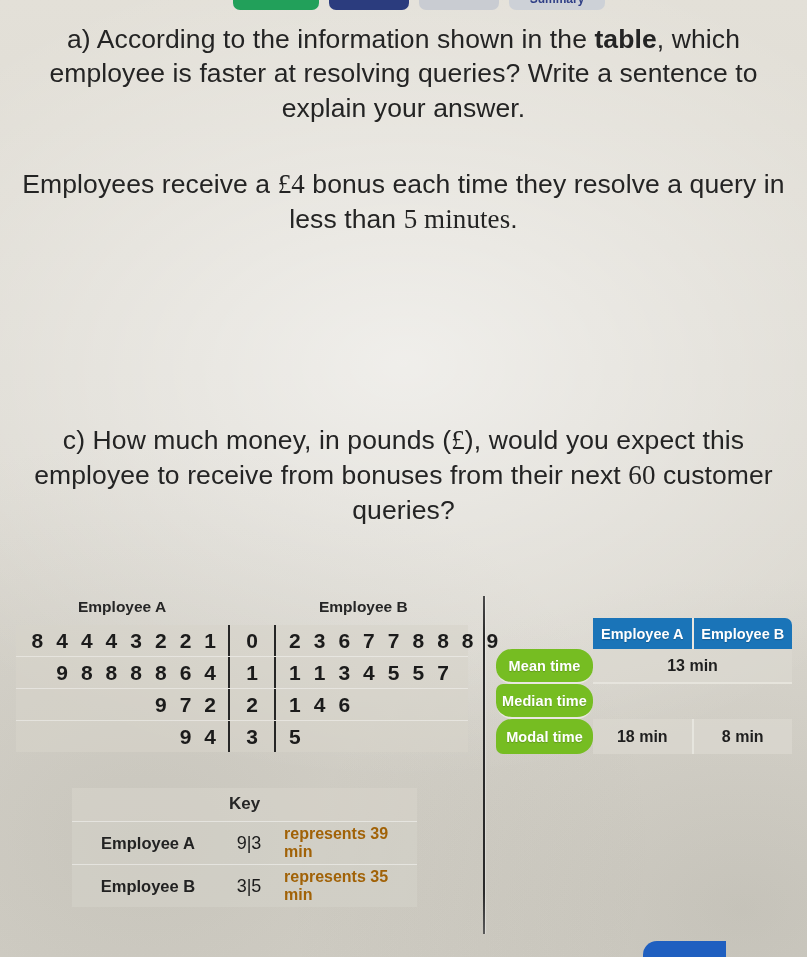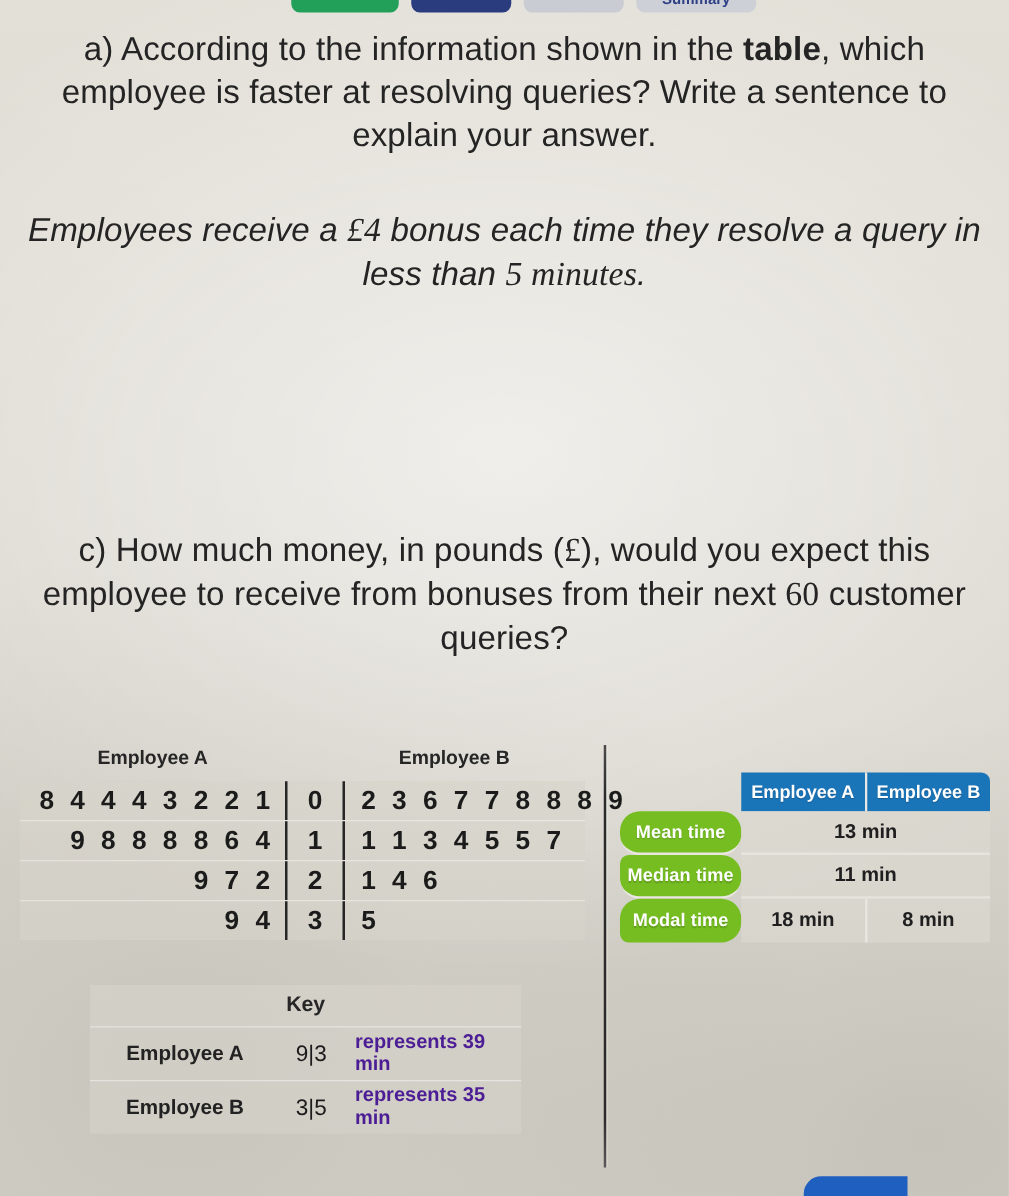--- a/index.html
+++ b/index.html
@@ -31,21 +31,21 @@
   .tb-grey{left:419px;width:80px;background:#c9ccd2;color:#5d6476;}
   .tb-summary{left:509px;width:96px;background:#cdd1d7;color:#2f3f86;}
 
   
   .qwrap{position:absolute;left:0;width:807px;text-align:center;}
   .q{font-size:26.5px;line-height:1.30;letter-spacing:.1px;color:#242424;
      padding:0 10px;box-sizing:border-box;}
   .q b{font-weight:700;}
   .ser{font-family:"Liberation Serif", serif;font-size:27px;}
   #qa{top:22px;}
-  #qb{top:167px;font-style:italic;}
+  #qb{top:167px;}
   #qc{top:281px;}
   #qd{top:423px;}
 
   
   .sl{position:absolute;left:16px;top:598px;width:452px;}
   .sl-heads{position:relative;height:24px;}
   .sl-head{position:absolute;font-size:15.5px;font-weight:700;color:#262626;}
   .sl-head.a{left:62px;}
   .sl-head.b{left:303px;}
   .sl-body{position:relative;margin-top:3px;}
@@ -63,21 +63,21 @@
 
   
   .keybox{position:absolute;left:72px;top:788px;width:345px;}
   .key-title{text-align:center;font-size:17px;font-weight:700;color:#262626;
              padding:6px 0 7px;background:rgba(216,213,204,.55);}
   .key-row{display:flex;align-items:center;height:42px;
            background:rgba(214,211,202,.55);
            border-top:1px solid rgba(255,255,255,.45);}
   .key-name{flex:0 0 152px;text-align:center;font-size:16.5px;font-weight:700;color:#222;}
   .key-code{flex:0 0 50px;text-align:center;font-size:18px;font-weight:400;color:#1b1b1b;}
-  .key-rep{flex:1 1 auto;font-size:16px;font-weight:700;color:#4c1d95;padding-left:10px;}
+  .key-rep{flex:1 1 auto;font-size:16px;font-weight:700;color:#a16207;padding-left:10px;}
 
   
   .divider{position:absolute;left:483px;top:596px;width:2px;height:338px;
            background:linear-gradient(180deg,#4b4b4b,#2a2a2a 12%,#2a2a2a 88%,#5a5a5a);
            box-shadow:1px 0 1px rgba(255,255,255,.35);}
 
   
   .stable{position:absolute;left:496px;top:618px;width:296px;}
   .st-row{display:flex;align-items:stretch;}
   .st-lab{flex:0 0 97px;display:flex;align-items:center;justify-content:center;
@@ -241,21 +241,20 @@
       <div class="st-hcell">Employee A</div>
       <div class="st-hcell">Employee B</div>
     </div>
     <div id="st-rows">
         <div class="st-row">
           <div class="st-lab">Mean time</div>
           <div class="st-cell">13 min</div>
         </div>
         <div class="st-row">
           <div class="st-lab">Median time</div>
-          <div class="st-cell">11 min</div>
         </div>
         <div class="st-row">
           <div class="st-lab">Modal time</div>
           <div class="st-cell">18 min</div>
           <div class="st-cell">8 min</div>
         </div>
       </div>
   </div>
 
   <div class="bottom-nub"></div>

